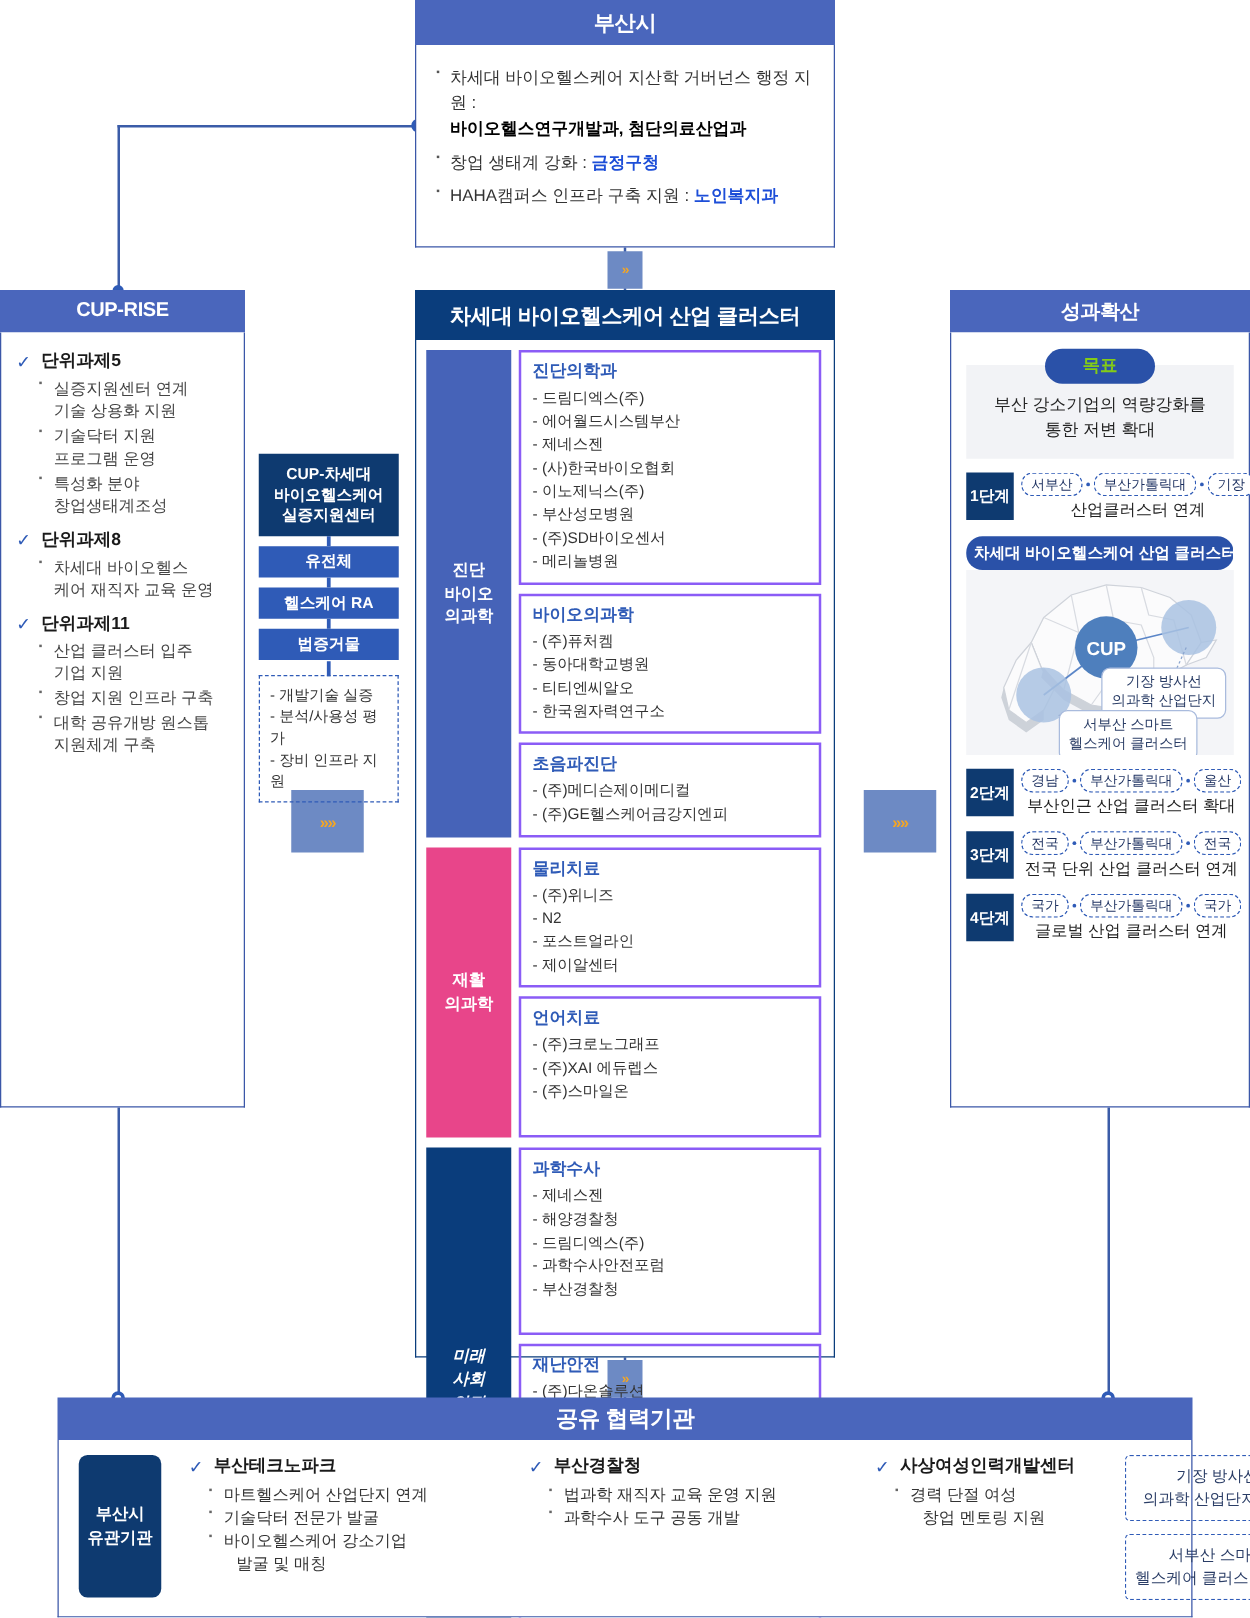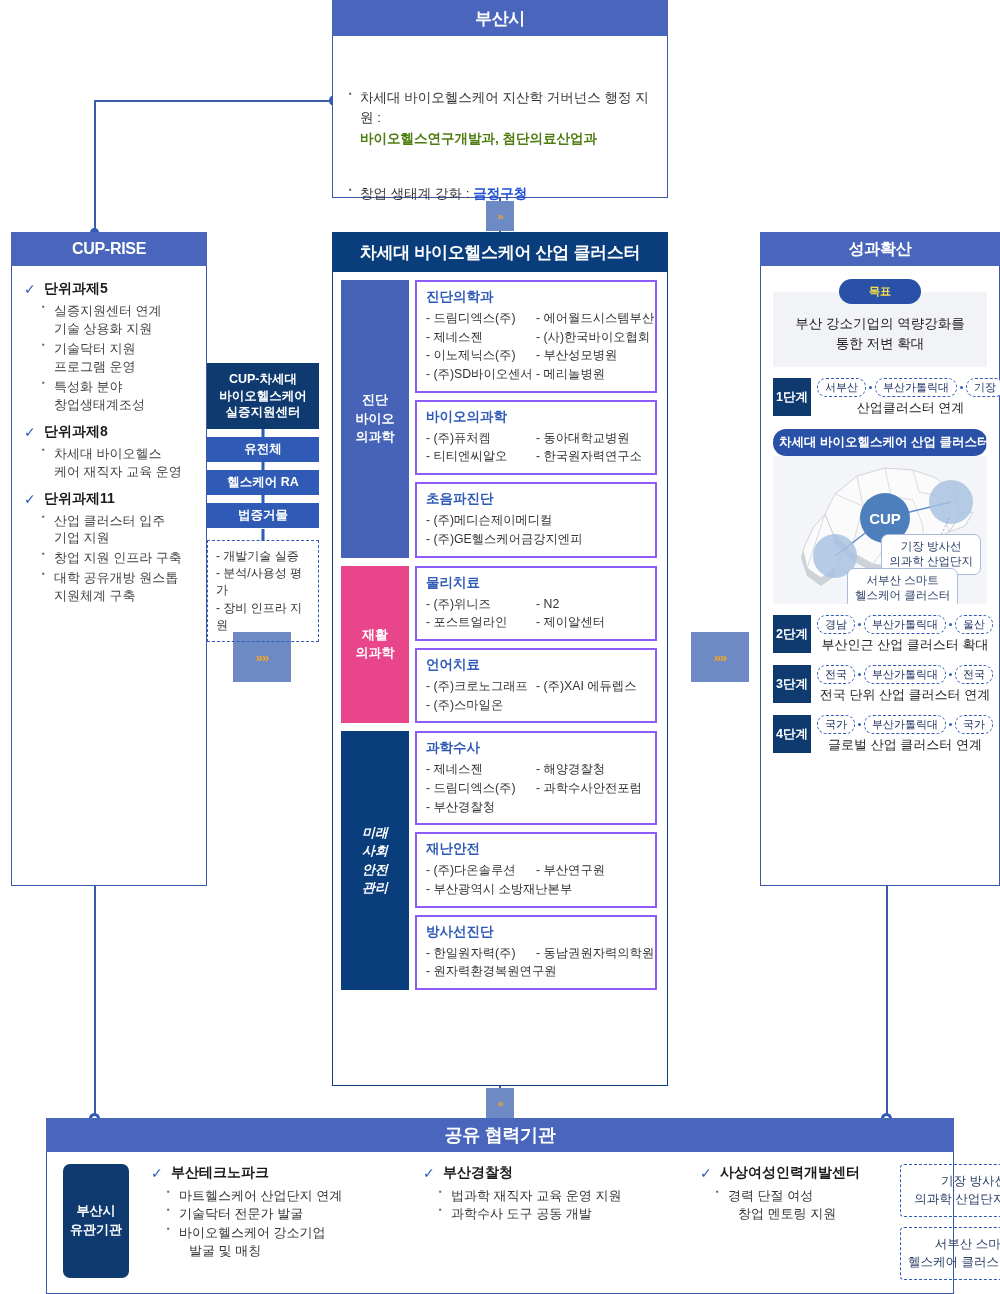--- a/index.html
+++ b/index.html
@@ -33,27 +33,27 @@
     position:absolute; background:#6d8ac4; display:flex;
     align-items:center; justify-content:center;
     color:#f5a623; font-weight:bold; font-size:13px; letter-spacing:-1px;
   }
   .arrow-box.down { flex-direction:column; line-height:.55; font-size:11px; }
 
   
   #busan { left:332px; top:0px; width:336px; }
   #busan .panel-head { height:36px; background:#4a66bc; font-size:17px; }
   #busan .panel-body { padding:16px 18px 14px 16px; height:162px; }
-  .busan-line { font-size:13.5px; color:#333; line-height:1.45; margin-bottom:7px; position:relative; padding-left:11px;margin-top:36px; }
+  .busan-line { font-size:13.5px; color:#333; line-height:1.45; margin-bottom:7px; position:relative; padding-left:11px; }
   .busan-line::before { content:"▪"; position:absolute; left:0; top:0; font-size:8px; color:#555; }
   .busan-line b { font-weight:bold; color:#1d4ed8; }
-  .busan-sub { font-weight:bold; font-size:13.5px; color:#4d7c0f; padding-left:11px; margin:-4px 0 8px 0; }
-
-  
-  #cuprise { left:11px; top:232px; width:196px; }
+  .busan-sub { font-weight:bold; font-size:13.5px; color:#000000; padding-left:11px; margin:-4px 0 8px 0; }
+
+  
+  #cuprise { left:0px; top:232px; width:196px; }
   #cuprise .panel-head { height:34px; background:#4a66bc; font-size:16px; }
   #cuprise .panel-body { height:620px; padding:14px 10px 10px 12px; }
   .task { margin-bottom:9px; }
   .task-title { font-size:14px; font-weight:bold; color:#1a1a1a; position:relative; padding-left:20px; margin-bottom:4px; }
   .chk { position:absolute; left:0; top:1px; color:#2f5bb7; font-weight:bold; font-size:14px; }
   .task-item { font-size:13px; color:#444; line-height:1.38; position:relative; padding-left:30px; margin-bottom:2px; }
   .task-item::before { content:"▪"; position:absolute; left:18px; top:-1px; font-size:8px; color:#666; }
 
   
   #cupcol { position:absolute; left:207px; top:363px; width:112px; }
@@ -71,31 +71,31 @@
   
   #cluster { left:332px; top:232px; width:336px; }
   #cluster .panel-head { height:40px; background:#0a3d7c; font-size:17px; }
   #cluster .panel-body { border:1px solid #0a3d7c; border-top:none; height:814px; padding:8px 10px 8px 8px; }
   .cat-row { display:flex; margin-bottom:8px; }
   .cat-label { width:68px; flex:0 0 68px; color:#fff; font-weight:bold; font-size:13px;
                display:flex; align-items:center; justify-content:center; text-align:center; line-height:1.42; }
   .cat-groups { flex:1; margin-left:6px; display:flex; flex-direction:column; gap:7px; }
   .grp { border:2px solid #8b5cf6; padding:6px 9px 7px 9px; }
   .grp-title { color:#2f5bb7; font-weight:bold; font-size:13.5px; margin-bottom:3px; }
-  .grp-items { display:flex; flex-wrap:wrap; }
+  .grp-items { display:flex; flex-wrap:wrap;flex-direction:column; }
   .grp-items span { font-size:12.3px; color:#333; line-height:1.52; width:50%; white-space:nowrap; }
   .grp-items.single span { width:100%; }
 
   
   #outcome { left:760px; top:232px; width:240px; }
   #outcome .panel-head { height:34px; background:#4a66bc; font-size:16px; }
   #outcome .panel-body { height:620px; padding:12px 12px 10px 12px; }
   .goal-wrap { background:#f2f3f6; padding:22px 8px 12px 8px; position:relative; margin-top:14px; text-align:center; }
   .goal-pill { position:absolute; left:50%; top:-13px; transform:translateX(-50%);
-               background:#2a51a8; color:#fde047; font-weight:bold; font-size:11px;
+               background:#2a51a8; color:#84cc16; font-weight:bold; font-size:14px;
                padding:5px 30px; border-radius:14px; white-space:nowrap; }
   .goal-text { font-size:13.5px; color:#222; line-height:1.5; }
   .stage { display:flex; align-items:center; margin-top:11px; }
   .stage-badge { flex:0 0 38px; width:38px; height:38px; background:#0e3a70; color:#fff;
                  font-weight:bold; font-size:12.5px; display:flex; align-items:center; justify-content:center; }
   .stage-right { flex:1; margin-left:6px; text-align:center; }
   .tagrow { display:flex; align-items:center; justify-content:center; gap:3px; }
   .tag { border:1px dashed #2f5bb7; border-radius:9px; font-size:11px; color:#1a2e5e;
          padding:1px 7px; white-space:nowrap; background:#fff; }
   .tagdot { width:3px; height:3px; background:#2f5bb7; border-radius:50%; }

